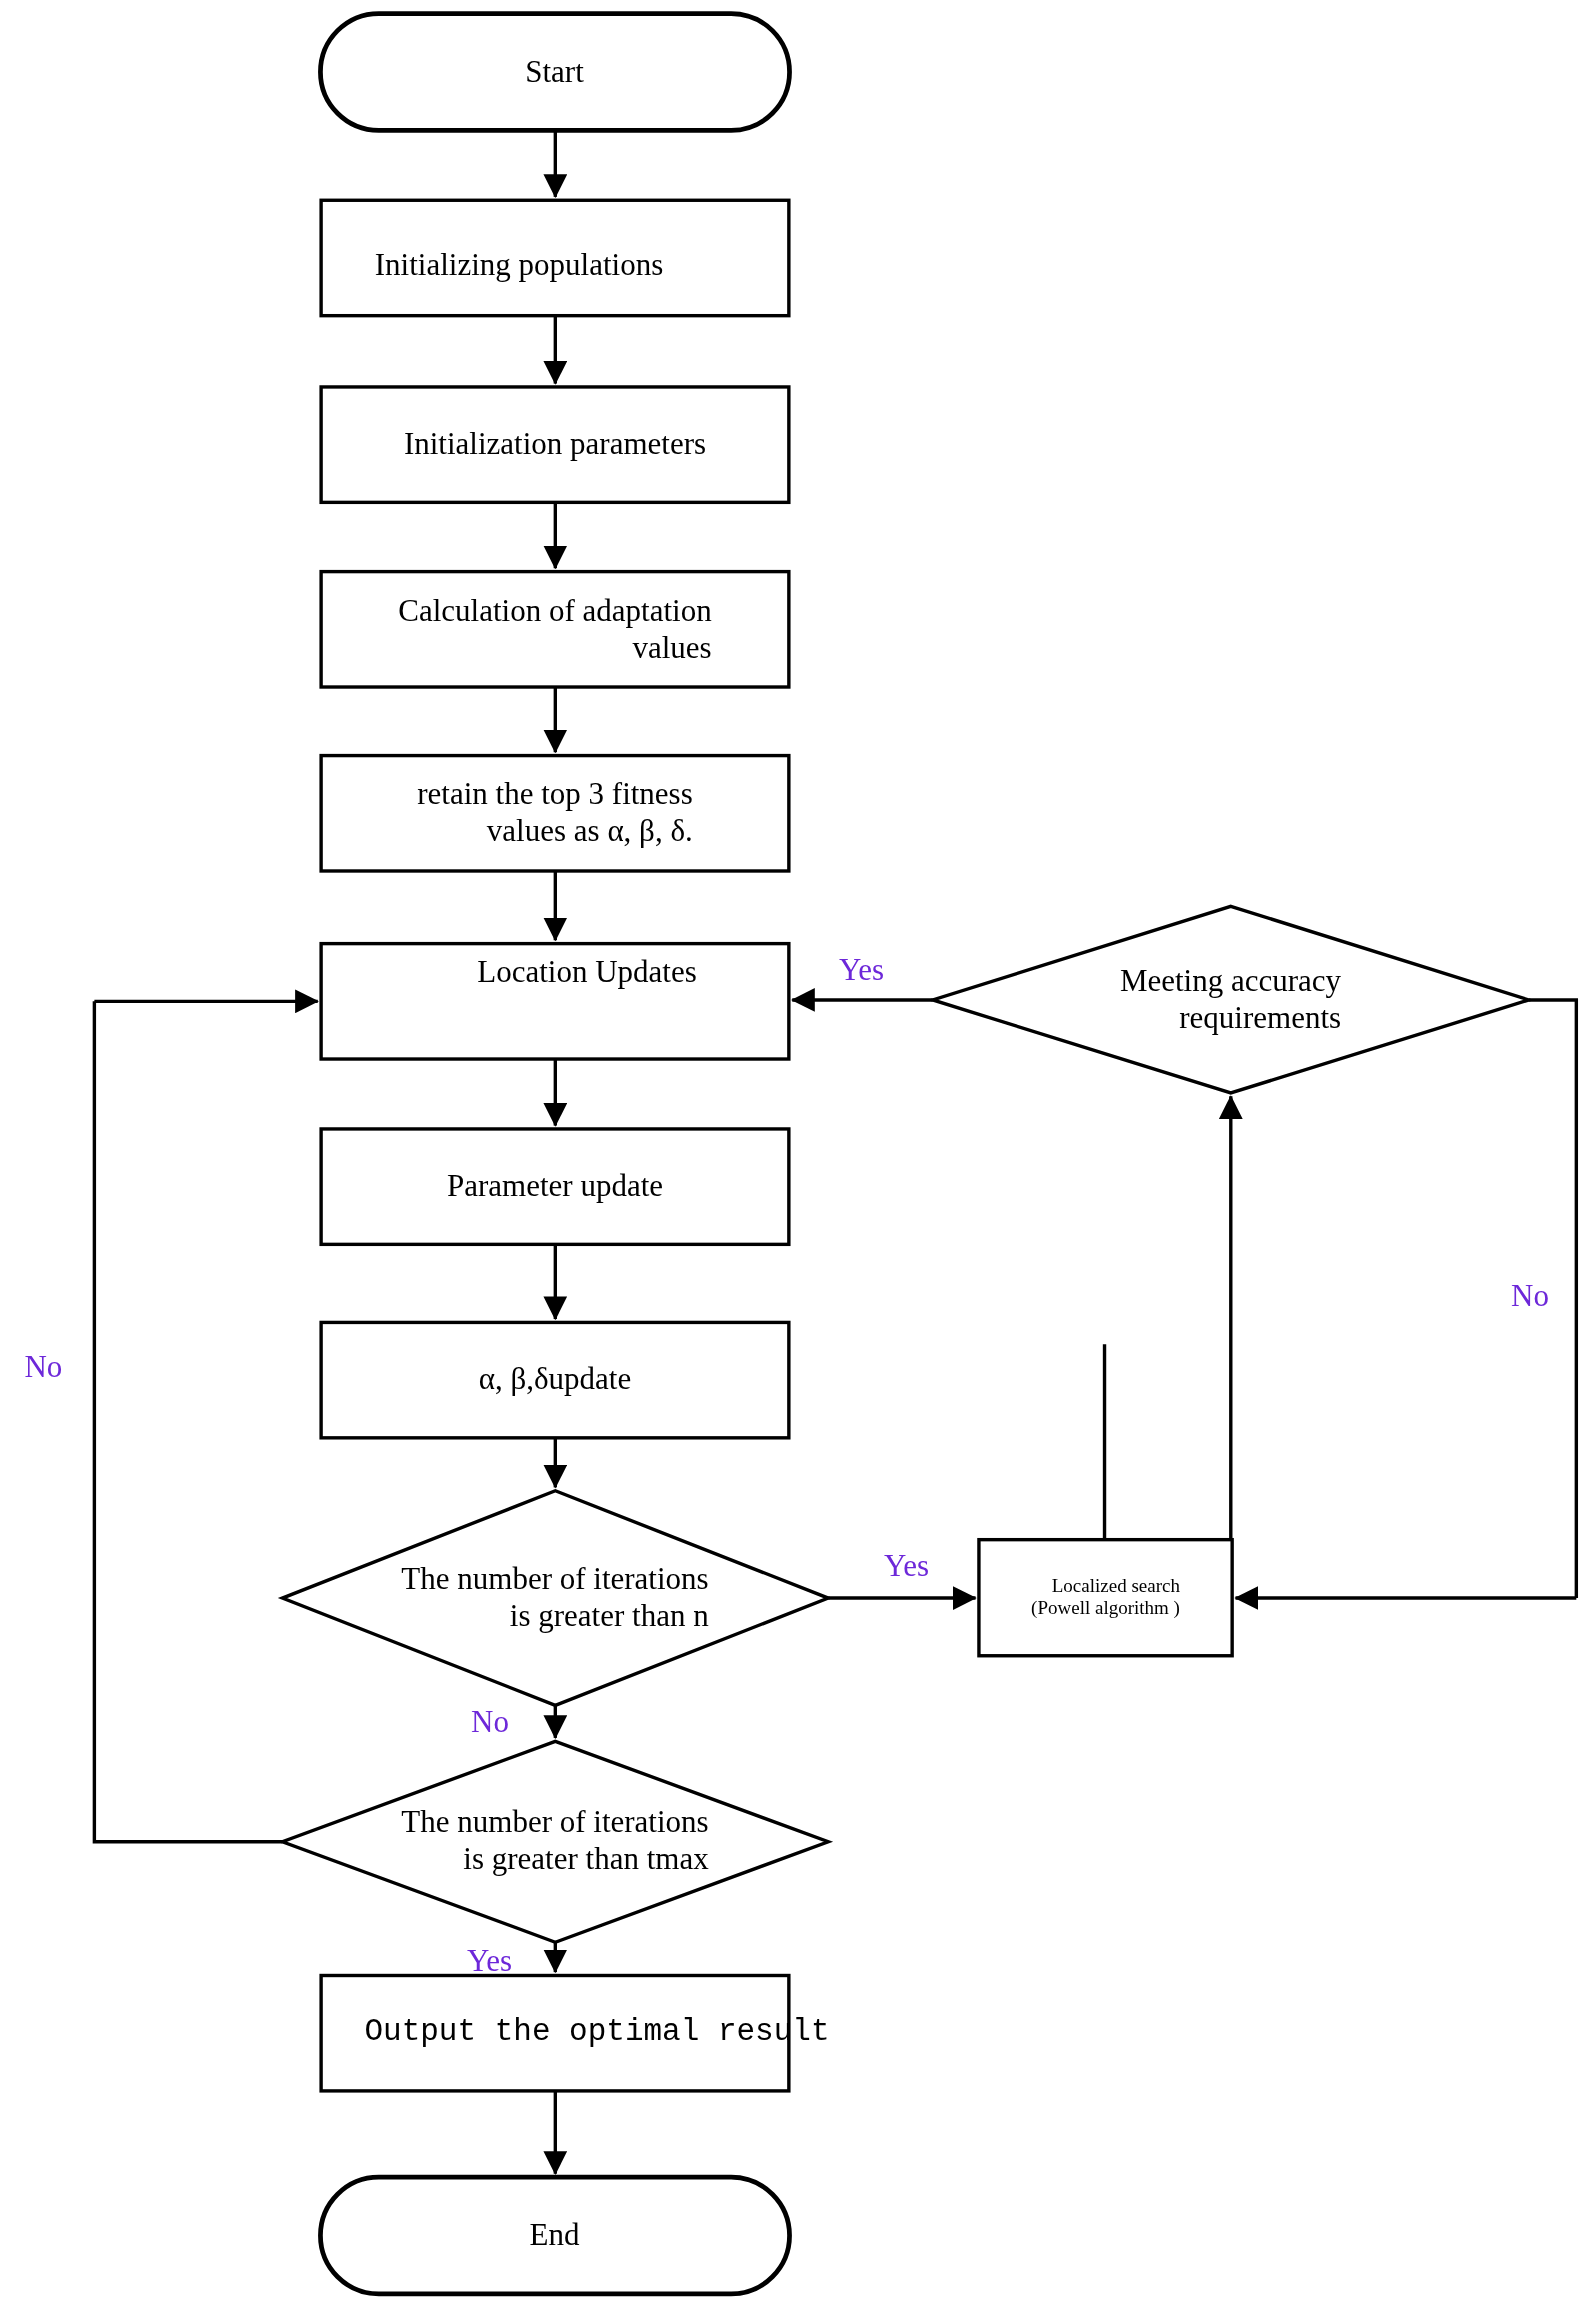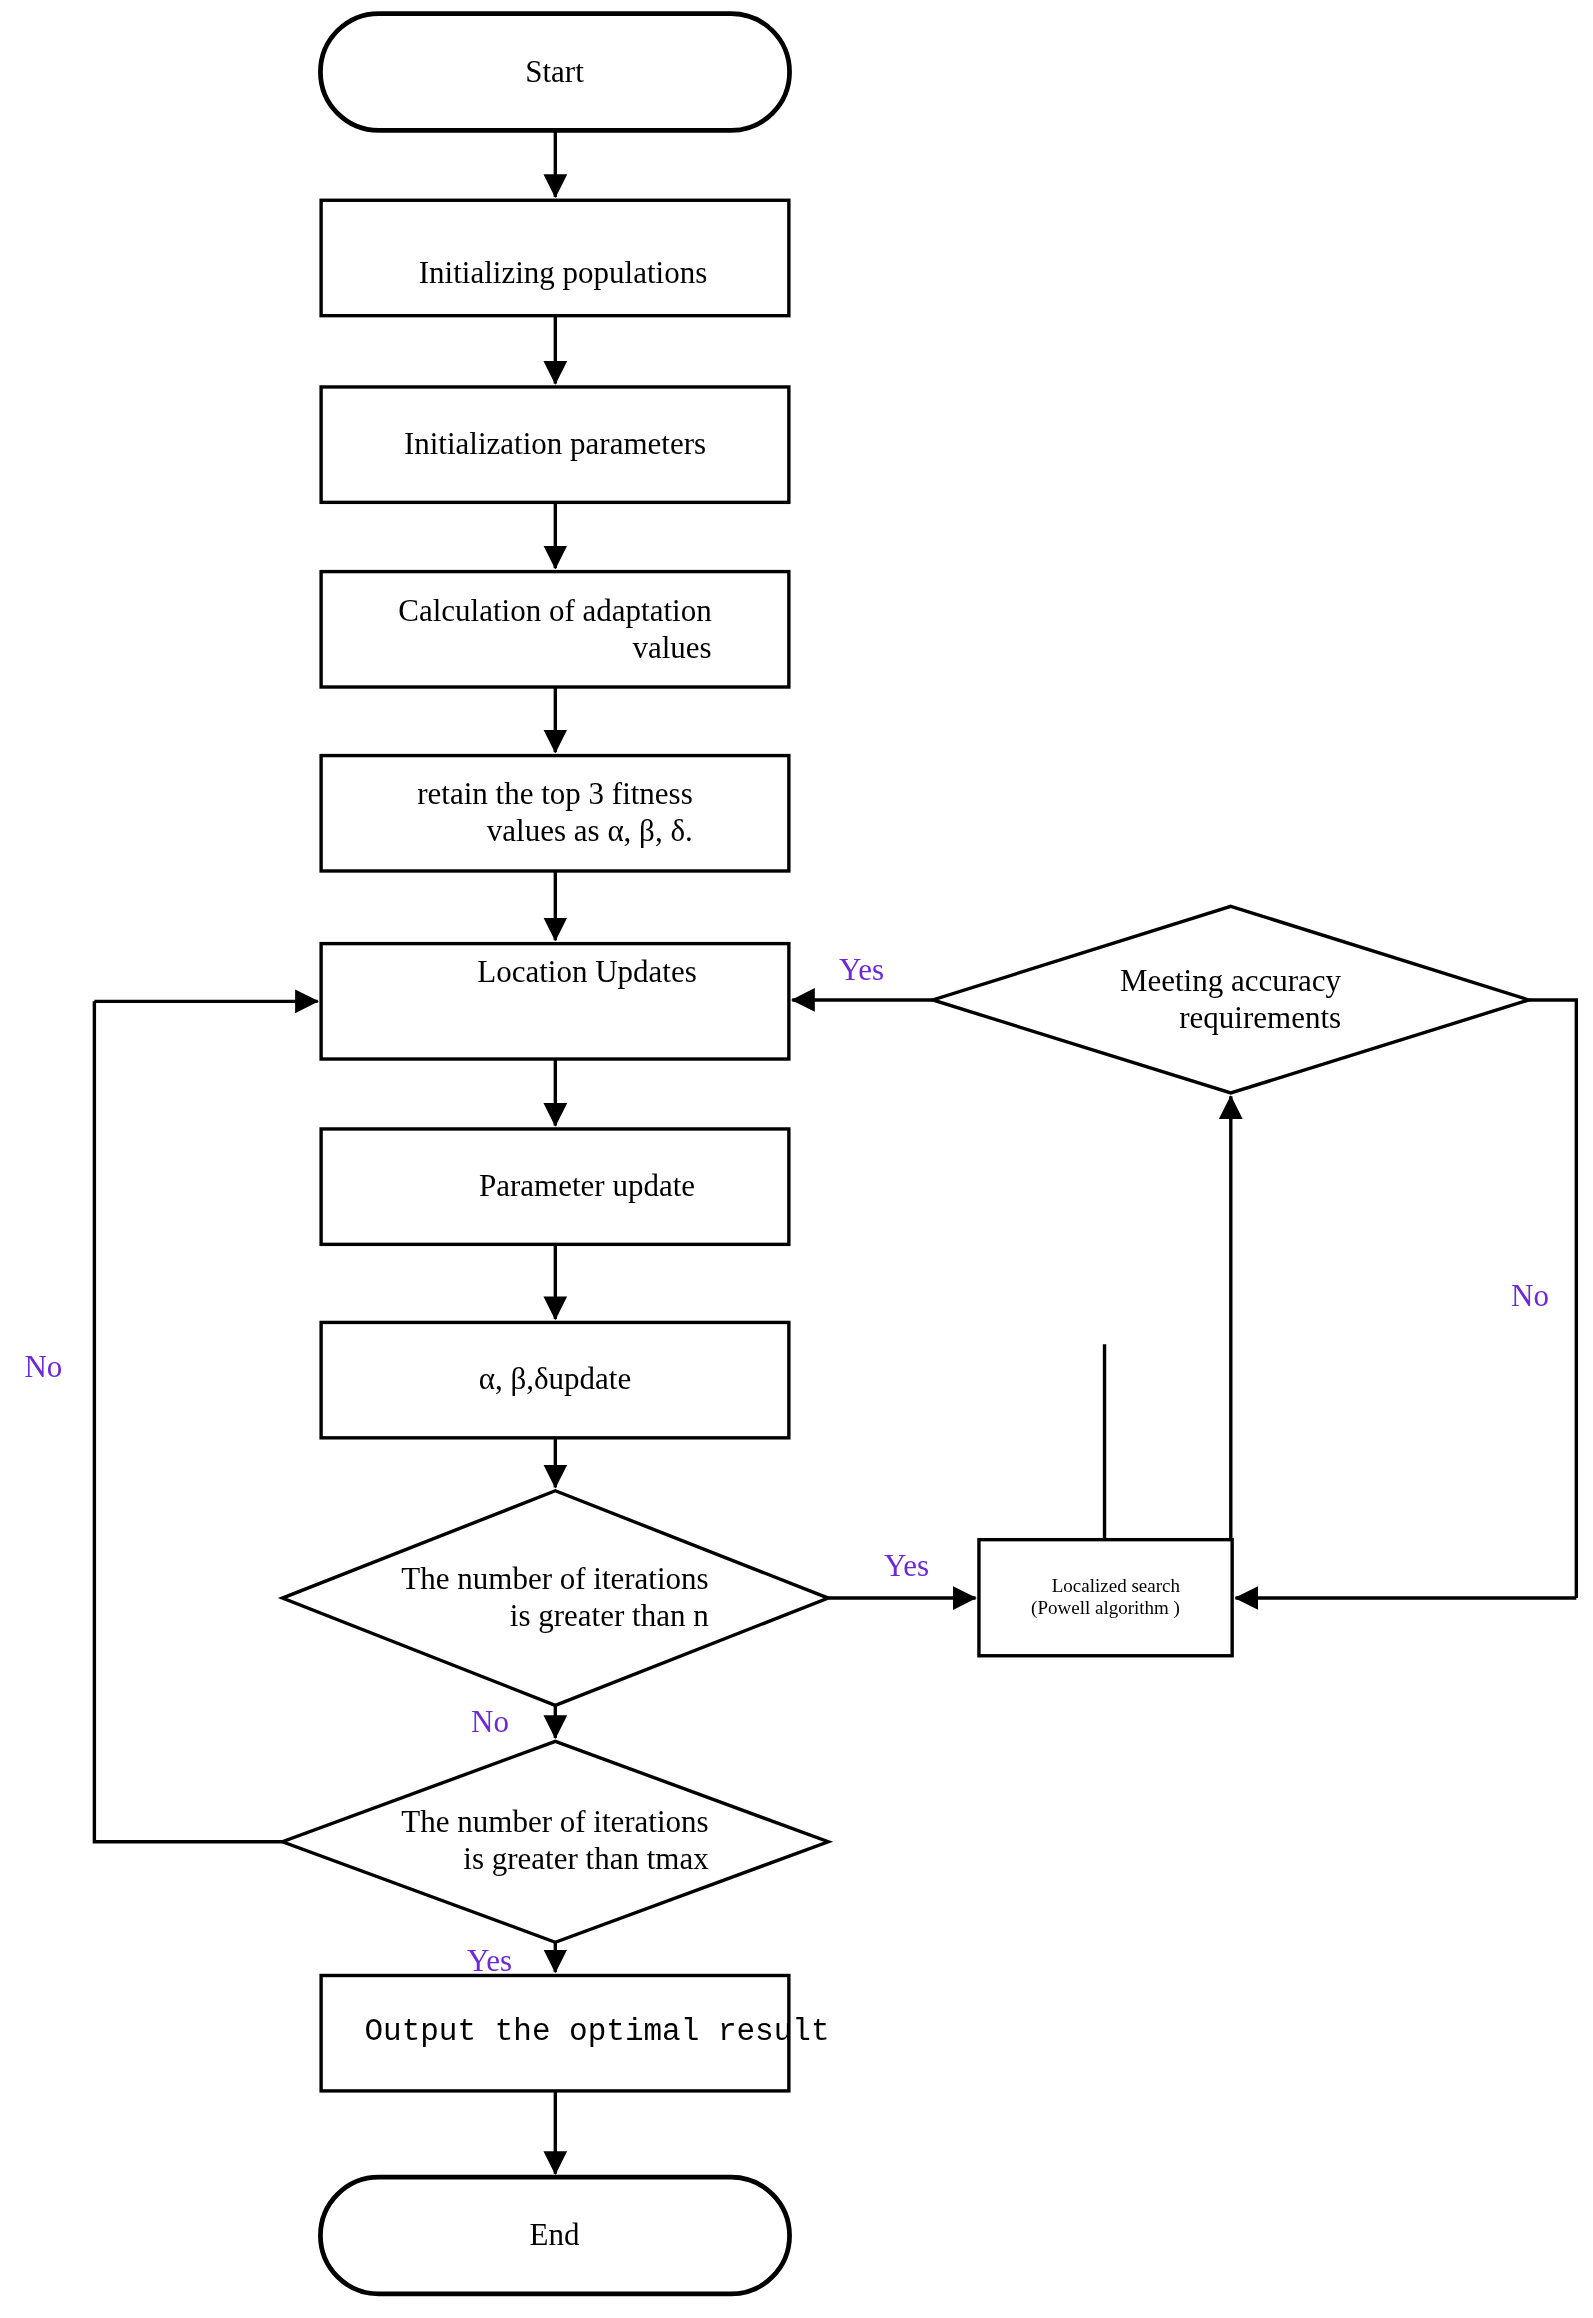--- a/index.html
+++ b/index.html
@@ -87,33 +87,33 @@
 
       <line x1="1374" y1="1473" x2="1167" y2="1473" marker-end="url(#ah)"></line>
 
       <polyline points="2252,1473 2322,1473 2322,2354" fill="none"></polyline>
       <line x1="2322" y1="2354" x2="1820" y2="2354" marker-end="url(#ah)"></line>
     </g>
   </svg>
 
   <div class="node-label" style="left:320px;top:13.6px;width:469px;height:117px;">Start</div>
 
-  <div class="node-label" style="left:321px;top:216px;width:396px;height:115px;margin-left:44px;">Initializing populations</div>
+  <div class="node-label" style="left:321px;top:208px;width:396px;height:115px;">Initializing populations</div>
 
   <div class="node-label" style="left:321px;top:387px;width:468px;height:115px;">Initialization parameters</div>
 
   <div class="node-label" style="left:321px;top:572px;width:468px;height:115px;">Calculation of adaptation
 values</div>
 
   <div class="node-label" style="left:321px;top:755px;width:468px;height:115px;">retain the top 3 fitness
 values as α, β, δ.</div>
 
   <div class="node-label" style="left:321px;top:915px;width:468px;height:115px;margin-left:32px;">Location Updates</div>
 
-  <div class="node-label" style="left:321px;top:1129px;width:468px;height:115px;padding-left:32px;">Parameter update</div>
+  <div class="node-label" style="left:321px;top:1129px;width:468px;height:115px;">Parameter update</div>
 
   <div class="node-label" style="left:321px;top:1322px;width:468px;height:115px;">α, β,δupdate</div>
 
   <div class="node-label" style="left:282px;top:1537px;width:546px;height:122px;">The number of iterations
 is greater than n</div>
 
   <div class="node-label" style="left:282px;top:1780px;width:546px;height:122px;">The number of iterations
 is greater than tmax</div>
 
   <div class="node-label" style="left:1007px;top:939px;width:447px;height:122px;">Meeting accuracy

